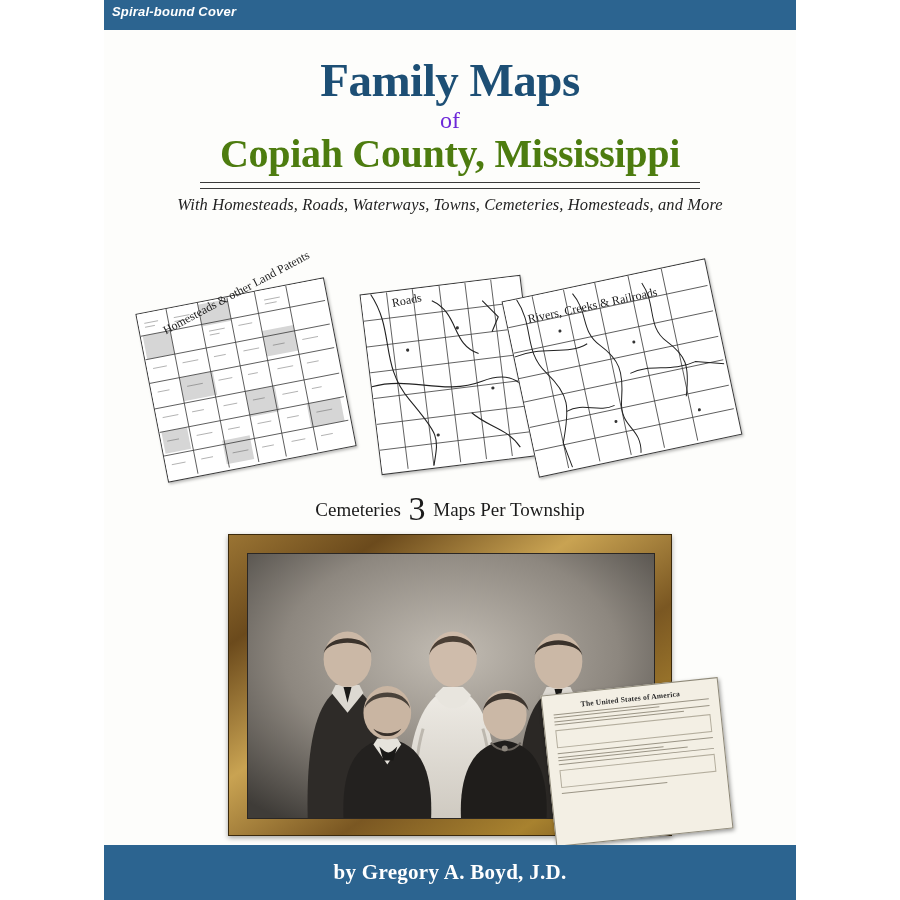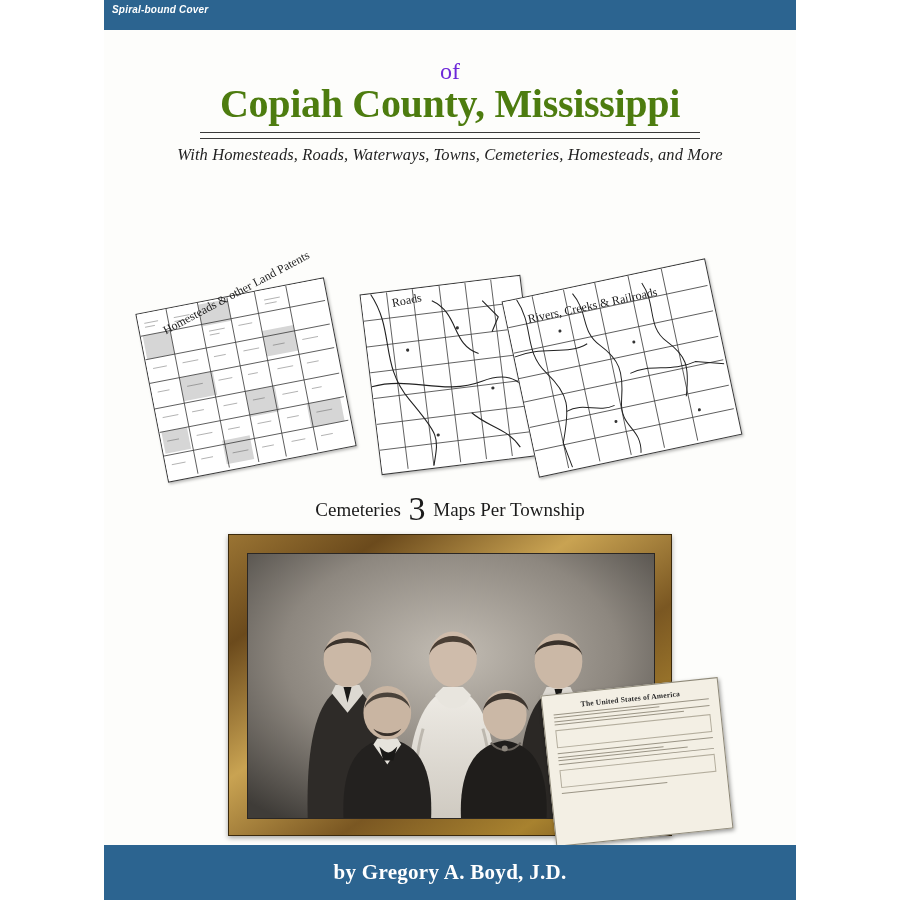--- a/index.html
+++ b/index.html
@@ -39,21 +39,21 @@
     top: 0px;
     width: 692px;
     height: 30px;
     background: #2c6490;
   }
   .spiral-label {
     position: absolute;
     left: 8px;
     top: 4px;
     font-family: "Liberation Sans", sans-serif;
-    font-size: 10px;
+    font-size: 13px;
     font-weight: bold;
     font-style: italic;
     color: #ffffff;
     letter-spacing: 0.2px;
   }
 
   
   .bottom-band {
     position: absolute;
     left: 104px;
@@ -244,20 +244,21 @@
   <div class="gutter left"></div>
   <div class="gutter right"></div>
 
   <div class="book-sheet"></div>
 
   <div class="top-band">
     <div class="spiral-label">Spiral-bound Cover</div>
   </div>
 
   <div class="title-block">
+    <div class="title-main">Family Maps</div>
     <div class="title-of">of</div>
     <div class="title-place">Copiah County, Mississippi</div>
     <div class="rule"></div>
     <div class="rule2"></div>
     <div class="subtitle">With Homesteads, Roads, Waterways, Towns, Cemeteries, Homesteads, and More</div>
   </div>
 
   <div class="maps-area">
 
     <div class="map-card" style="left:20px; top:36px; width:190px; height:170px; transform: rotate(-11deg);">

